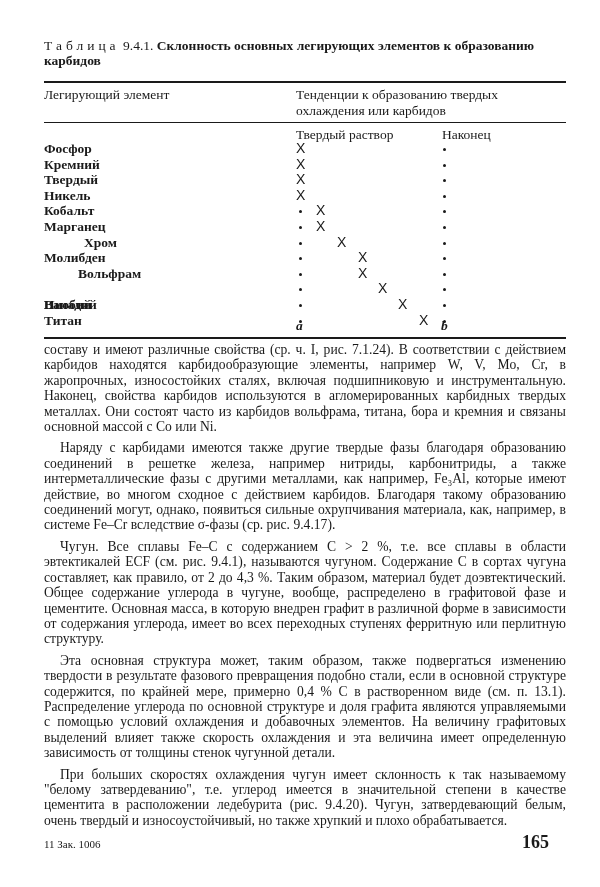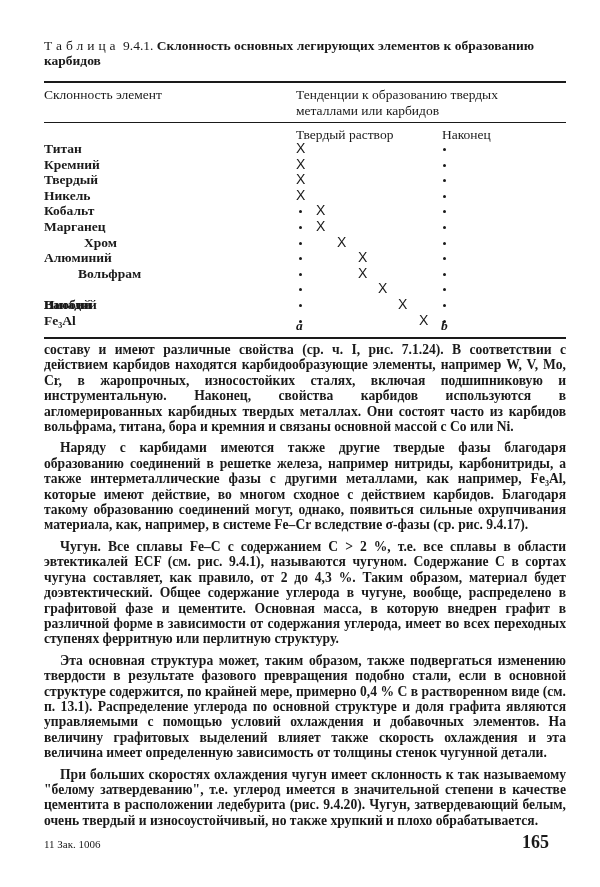--- a/index.html
+++ b/index.html
@@ -9,48 +9,48 @@
   .caption { left: 44px; top: 38px; width: 520px; font-size: 13.5px; line-height: 15px; font-weight: bold; }
   .caption .lbl { font-weight: normal; letter-spacing: 4px; }
   .caption .num { font-weight: normal; }
   .rule { position: absolute; left: 44px; width: 522px; background: #1a1a1a; }
   .th { font-size: 13.5px; line-height: 16px; }
   .row-name { position: absolute; left: 44px; font-size: 13.5px; font-weight: bold; line-height: 15px; }
   .mark { position: absolute; font-size: 14px; line-height: 15px; font-family: "Liberation Sans", sans-serif; }
   .dot { position: absolute; width: 3px; height: 3px; background: #1a1a1a; border-radius: 50%; }
   .ab { position: absolute; font-style: italic; font-weight: bold; font-size: 13.5px; }
   .body-text { position: absolute; left: 44px; width: 522px; font-size: 13.6px; line-height: 15.4px;
-               text-align: justify; font-weight: bold; }
+               text-align: justify; font-weight: normal; }
   .body-text p { margin: 0 0 6px 0; text-indent: 16px; }
   .body-text p.first { text-indent: 0; }
   .footer-left { position: absolute; left: 44px; top: 838px; font-size: 11px; }
   .footer-right { position: absolute; left: 522px; top: 832px; font-size: 18px; font-weight: bold; }
 </style>
 </head>
 <body>
 
 <div class="abs caption">
   <span class="lbl">Таблица</span>
   <span class="num">9.4.1.</span>
   <span>Склонность основных легирующих элементов к образованию карбидов</span>
 </div>
 
 <div class="rule" style="top:81px;height:2px;"></div>
 
-<div class="abs th" style="left:44px;top:87px;">Склонность элемент</div>
+<div class="abs th" style="left:44px;top:87px;">Легирующий элемент</div>
 <div class="abs th" style="left:296px;top:87px;">Тенденции к образованию твердых</div>
-<div class="abs th" style="left:296px;top:103px;">металлами или карбидов</div>
+<div class="abs th" style="left:296px;top:103px;">охлаждения или карбидов</div>
 
 <div class="rule" style="top:122px;height:1px;"></div>
 
 <div class="abs th" style="left:296px;top:127px;">Твердый раствор</div>
 <div class="abs th" style="left:442px;top:127px;">Наконец</div>
 
 <div id="table-rows">
-    <div class="row-name" style="top: 141px;">Титан</div>
+    <div class="row-name" style="top: 141px;">Фосфор</div>
     <div class="mark" style="left: 296px; top: 141px;">X</div>
     <div class="dot" style="left: 443px; top: 148px;"></div>
     <div class="row-name" style="top: 156.6px;">Кремний</div>
     <div class="mark" style="left: 296px; top: 156.6px;">X</div>
     <div class="dot" style="left: 443px; top: 163.6px;"></div>
     <div class="row-name" style="top: 172.2px;">Твердый</div>
     <div class="mark" style="left: 296px; top: 172.2px;">X</div>
     <div class="dot" style="left: 443px; top: 179.2px;"></div>
     <div class="row-name" style="top: 187.8px;">Никель</div>
     <div class="mark" style="left: 296px; top: 187.8px;">X</div>
@@ -60,37 +60,37 @@
     <div class="mark" style="left: 316px; top: 203.4px;">X</div>
     <div class="dot" style="left: 443px; top: 210.4px;"></div>
     <div class="row-name" style="top: 219px;">Марганец</div>
     <div class="dot" style="left: 299px; top: 226px;"></div>
     <div class="mark" style="left: 316px; top: 219px;">X</div>
     <div class="dot" style="left: 443px; top: 226px;"></div>
     <div class="row-name" style="top: 234.6px; margin-left: 40px;">Хром</div>
     <div class="dot" style="left: 299px; top: 241.6px;"></div>
     <div class="mark" style="left: 337px; top: 234.6px;">X</div>
     <div class="dot" style="left: 443px; top: 241.6px;"></div>
-    <div class="row-name" style="top: 250.2px;">Алюминий</div>
+    <div class="row-name" style="top: 250.2px;">Молибден</div>
     <div class="dot" style="left: 299px; top: 257.2px;"></div>
     <div class="mark" style="left: 358px; top: 250.2px;">X</div>
     <div class="dot" style="left: 443px; top: 257.2px;"></div>
     <div class="row-name" style="top: 265.8px; margin-left: 34px;">Вольфрам</div>
     <div class="dot" style="left: 299px; top: 272.8px;"></div>
     <div class="mark" style="left: 358px; top: 265.8px;">X</div>
     <div class="dot" style="left: 443px; top: 272.8px;"></div>
     <div class="row-name" style="top: 297px;">Ванадий</div>
     <div class="dot" style="left: 299px; top: 288.4px;"></div>
     <div class="mark" style="left: 378px; top: 281.4px;">X</div>
     <div class="dot" style="left: 443px; top: 288.4px;"></div>
     <div class="row-name" style="top: 297px;">Ниобий</div>
     <div class="dot" style="left: 299px; top: 304px;"></div>
     <div class="mark" style="left: 398px; top: 297px;">X</div>
     <div class="dot" style="left: 443px; top: 304px;"></div>
-    <div class="row-name" style="top: 312.6px;">Fe₃Al</div>
+    <div class="row-name" style="top: 312.6px;">Титан</div>
     <div class="dot" style="left: 299px; top: 319.6px;"></div>
     <div class="mark" style="left: 419px; top: 312.6px;">X</div>
     <div class="dot" style="left: 443px; top: 319.6px;"></div>
   </div>
 
 <div class="ab" style="left:296px;top:318px;">a</div>
 <div class="ab" style="left:441px;top:318px;">b</div>
 
 <div class="rule" style="top:337px;height:2px;"></div>
 

